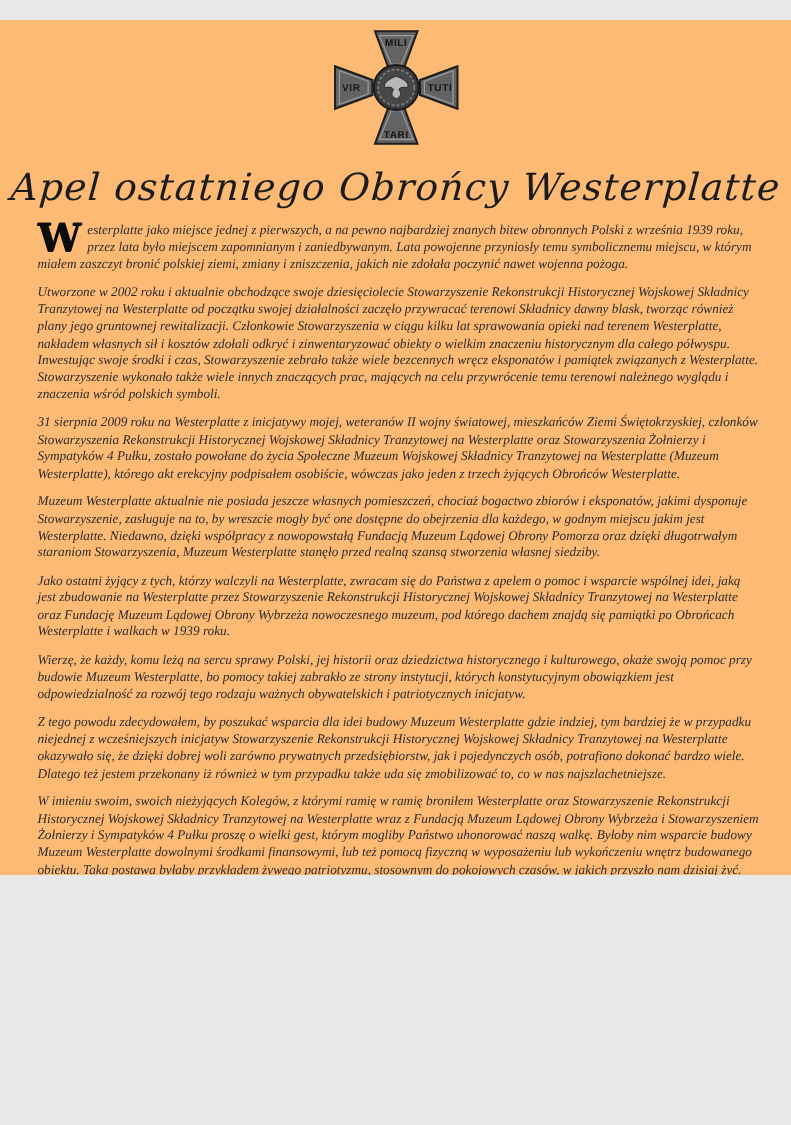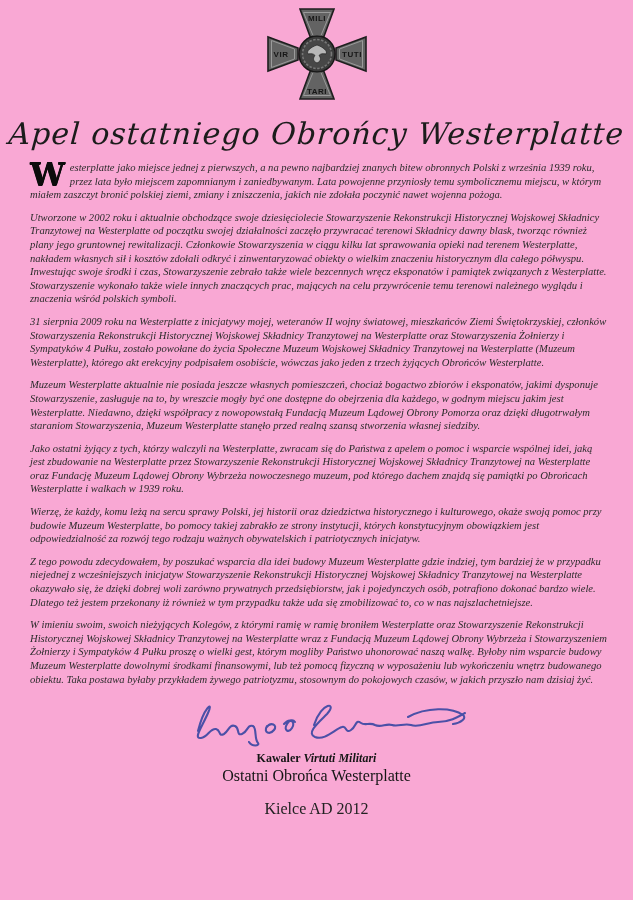--- a/index.html
+++ b/index.html
@@ -1,20 +1,20 @@
 <!DOCTYPE html>
 <html lang="pl"><head>
 <meta charset="utf-8">
 <style>
   html,body{margin:0;padding:0;background:#e8e8e8;}
   .page{
     position:relative;
-    width:633px;height:900px;
-    margin:0 auto;
-    background:#f9a8d4;
+    width:633px;height:684px;
+    margin:16px auto;
+    background:#fdba74;
     overflow:hidden;
     font-family:"Liberation Serif", serif;
     color:#262626;
   }
   
   .emblem-wrap{
     width:100%;
     padding-top:6px;
     text-align:center;
   }

